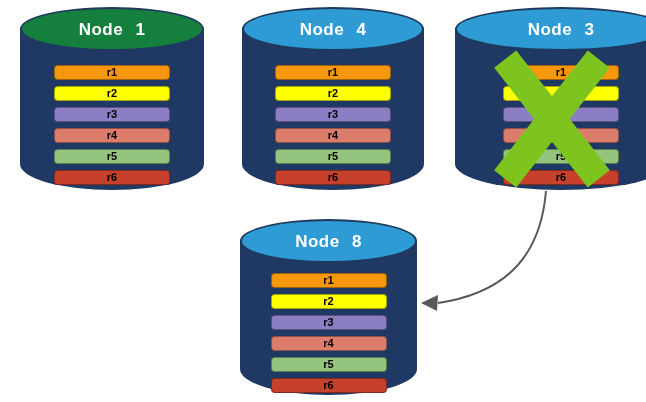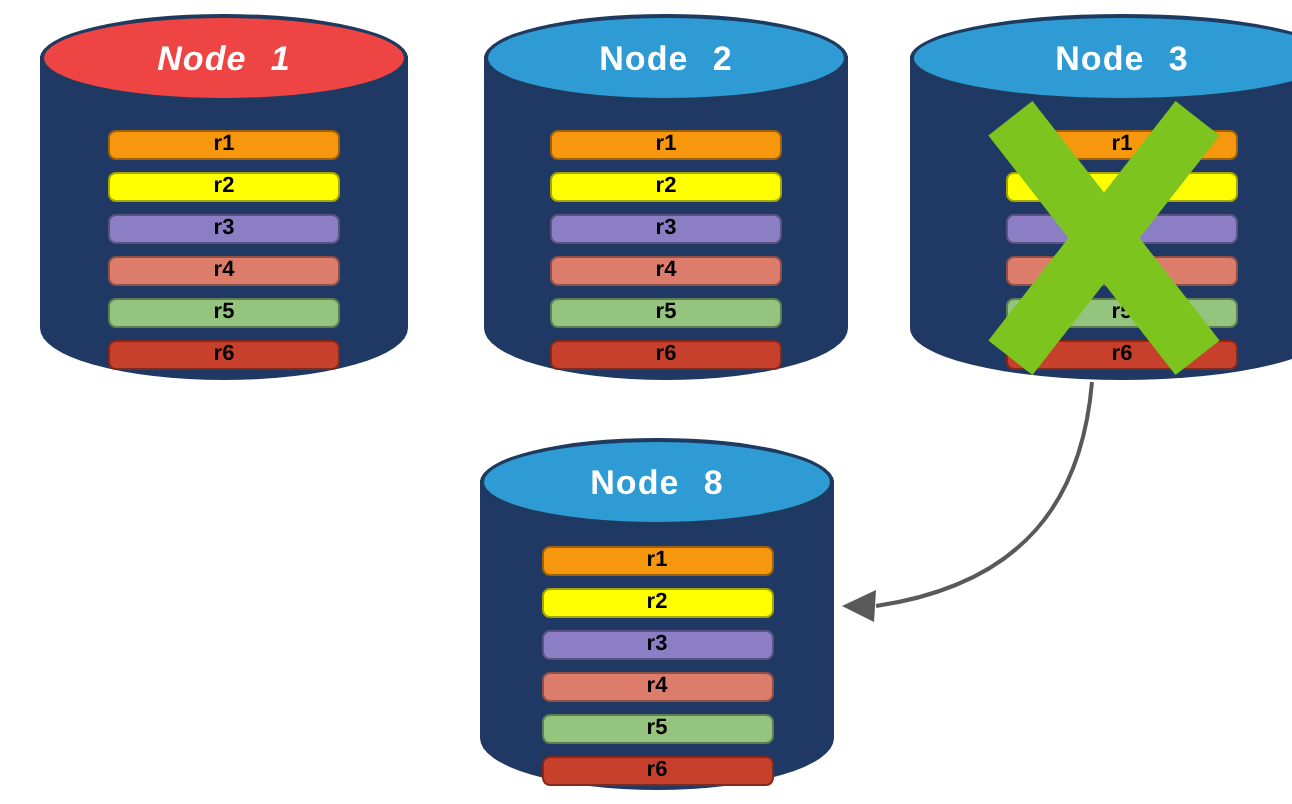--- a/index.html
+++ b/index.html
@@ -41,21 +41,21 @@
   .x-stroke.b { transform:rotate(-38deg); }
   .arrow-svg { position:absolute; left:0; top:0; pointer-events:none; z-index:7; }
 </style>
 </head>
 <body>
 
 <div class="stage">
 
   <div class="cylinder" style="left:20px; top:7px; width:184px; height:183px;">
     <div class="cyl-body" style="background-color: rgb(31, 56, 100);"></div>
-    <div class="cyl-top" style="background-color: #ef4444; border-color: rgb(30, 58, 95); font-style: italic;">
+    <div class="cyl-top" style="background-color: #15803d; border-color: rgb(30, 58, 95);">
       <span class="cyl-title">Node 1</span>
     </div>
     <div class="records">
       <div class="record" style="background-color: rgb(246, 151, 13);">
         <span>r1</span>
         </div>
       <div class="record" style="background-color: rgb(255, 255, 0);">
         <span>r2</span>
         </div>
       <div class="record" style="background-color: rgb(140, 126, 196);">
@@ -69,21 +69,21 @@
         </div>
       <div class="record" style="background-color: rgb(198, 64, 43);">
         <span>r6</span>
         </div>
     </div>
   </div>
 
   <div class="cylinder" style="left:242px; top:7px; width:182px; height:183px;">
     <div class="cyl-body" style="background-color: rgb(31, 56, 100);"></div>
     <div class="cyl-top" style="background-color: rgb(46, 155, 213); border-color: rgb(30, 58, 95);">
-      <span class="cyl-title">Node 2</span>
+      <span class="cyl-title">Node 4</span>
     </div>
     <div class="records">
       <div class="record" style="background-color: rgb(246, 151, 13);">
         <span>r1</span>
         </div>
       <div class="record" style="background-color: rgb(255, 255, 0);">
         <span>r2</span>
         </div>
       <div class="record" style="background-color: rgb(140, 126, 196);">
         <span>r3</span>

